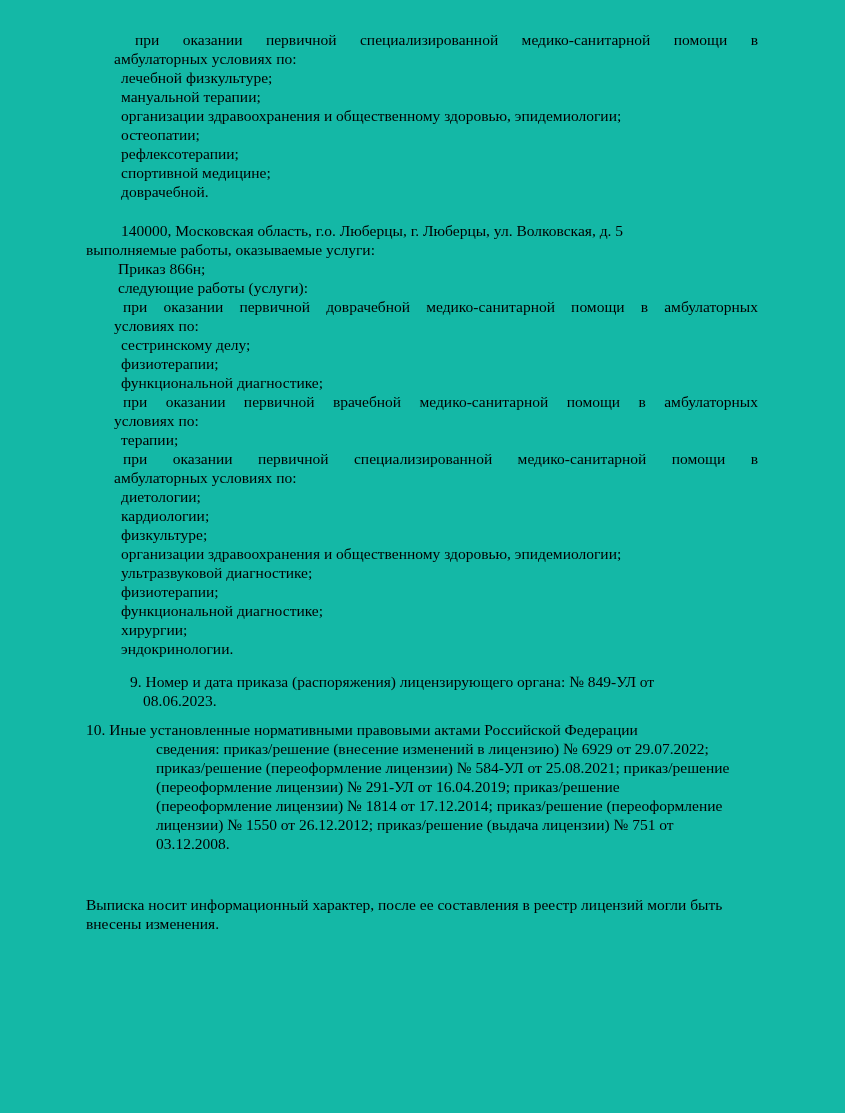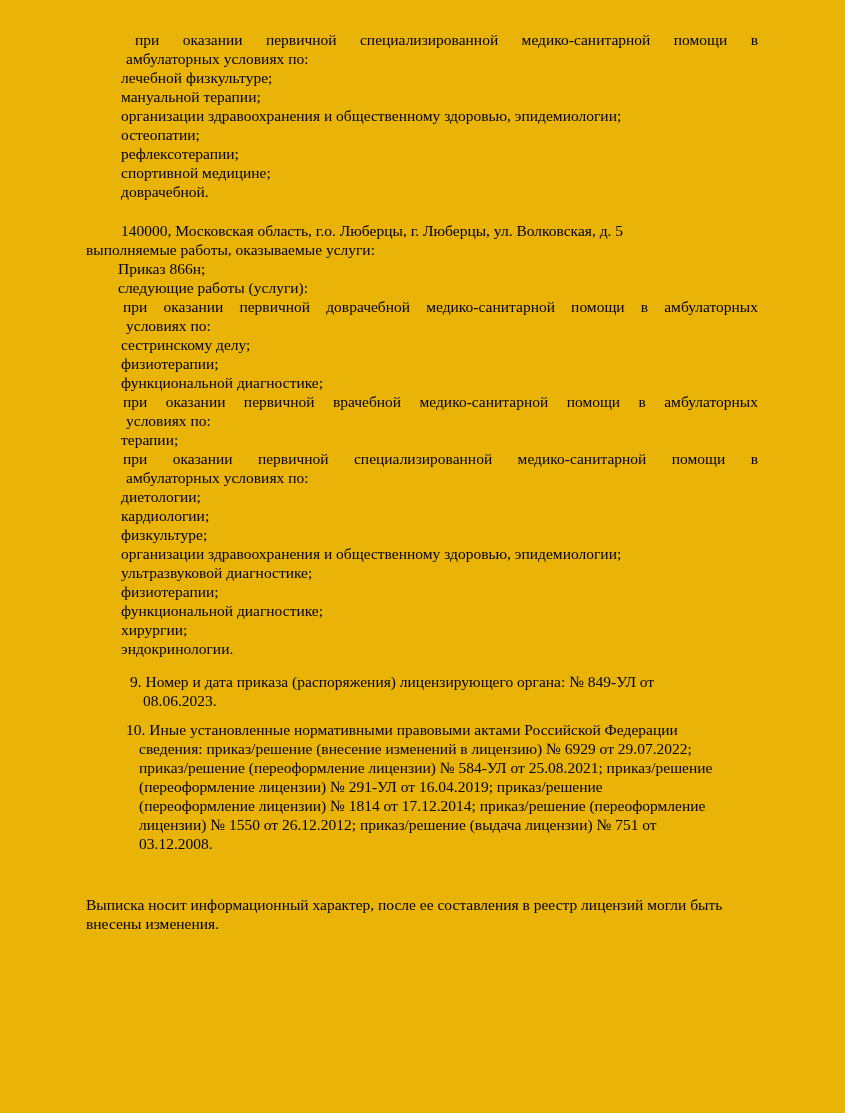--- a/index.html
+++ b/index.html
@@ -1,44 +1,44 @@
 <!DOCTYPE html>
 <html><head>
 <meta charset="utf-8">
 <style>
   html,body{margin:0;padding:0;background:#ffffff;}
   .page{
     position:relative;
     width:845px;height:1113px;
-    background:#eab308;
+    background:#14b8a6;
     color:#000000;
     font-family:"Liberation Serif","DejaVu Serif",serif;
     font-size:15.5px;
     line-height:19px;
     overflow:hidden;
   }
   .doc{
     position:absolute;
     left:86px;top:30px;
     width:672px;
   }
   .ln{white-space:nowrap;}
   
   .j{white-space:normal;text-align:justify;text-align-last:justify;}
   
-  .i28{margin-left:40px}
+  .i28{margin-left:28px}
   .i29{}
   .i32{margin-left:32px}
   .i35{margin-left:35px}
   .i37{margin-left:37px}
-  .i40{margin-left:40px}
+  .i40{}
   .i44{margin-left:44px}
   .i47{margin-left:35px}
   .i49{margin-left:49px}
-  .i55{margin-left:53px}
+  .i55{margin-left:70px}
   .i57{margin-left:57px}
   
   .gap-address{margin-top:20px}
   .gap-item9{margin-top:14px}
   .gap-item10{margin-top:10px}
   .gap-footer{margin-top:42px}
 </style>
 </head>
 <body>
 

